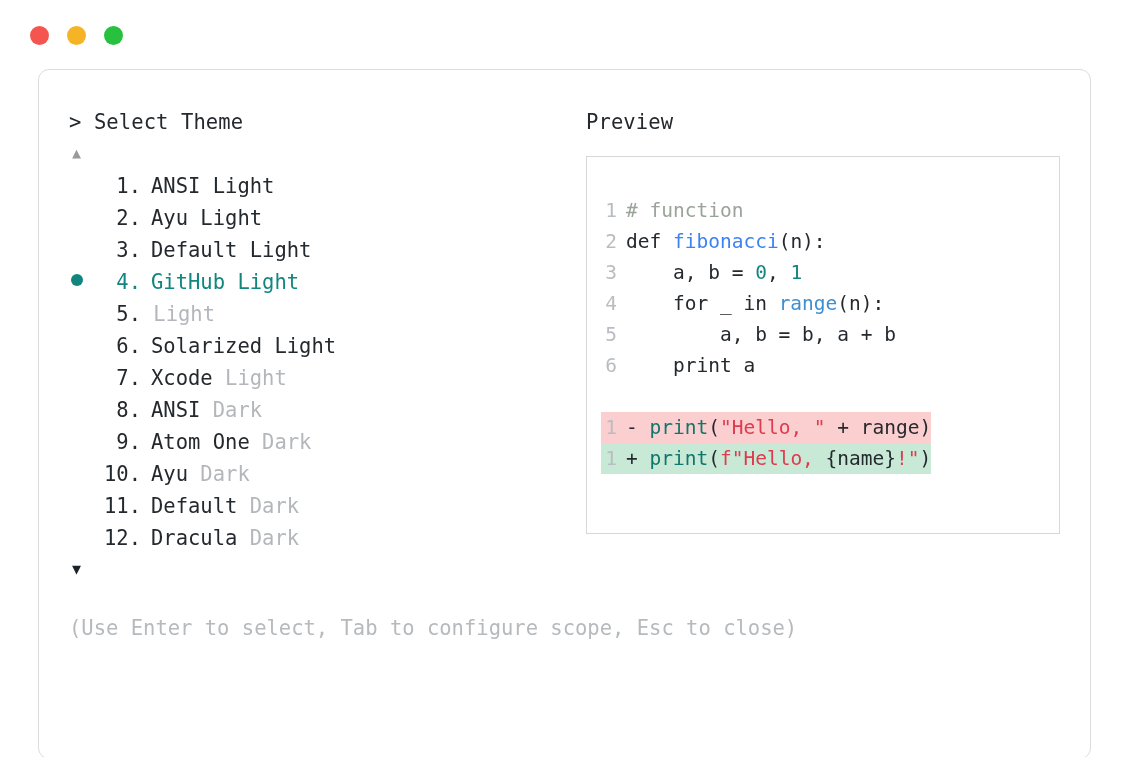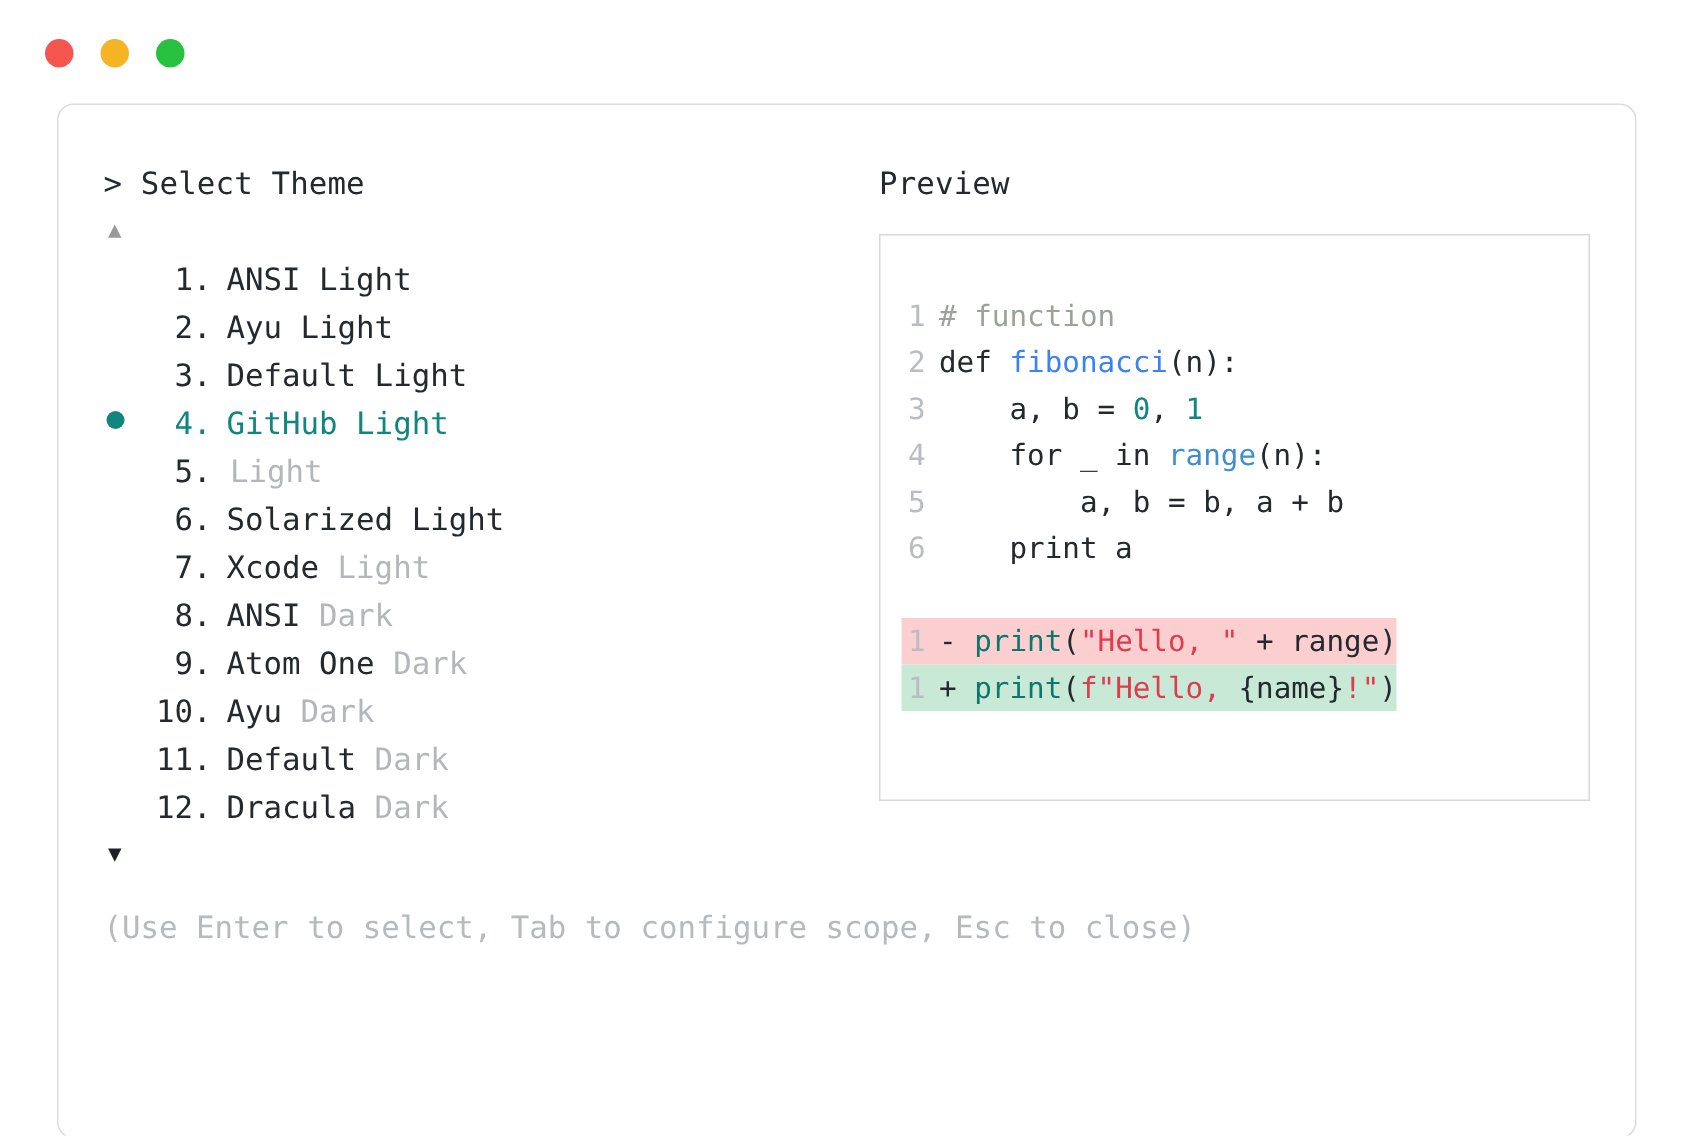--- a/index.html
+++ b/index.html
@@ -99,21 +99,21 @@
   }
   .nm { color: #24292e; padding-left: 10px; }
   .sfx { color: #24292e; text-align: center; }
   .sfx.dim { color: #b3b7bb; }
   .theme-row.selected .num,
   .theme-row.selected .nm,
   .theme-row.selected .sfx { color: #11867f; }
 
   
   .hint {
-    margin-top: 24px;
+    margin-top: 34px;
     font-size: 20.5px;
     line-height: 28px;
     color: #b6babd;
     white-space: pre;
   }
 
   
   .preview-box {
     margin-top: 20px;
     border: 1px solid #d8d8d8;

